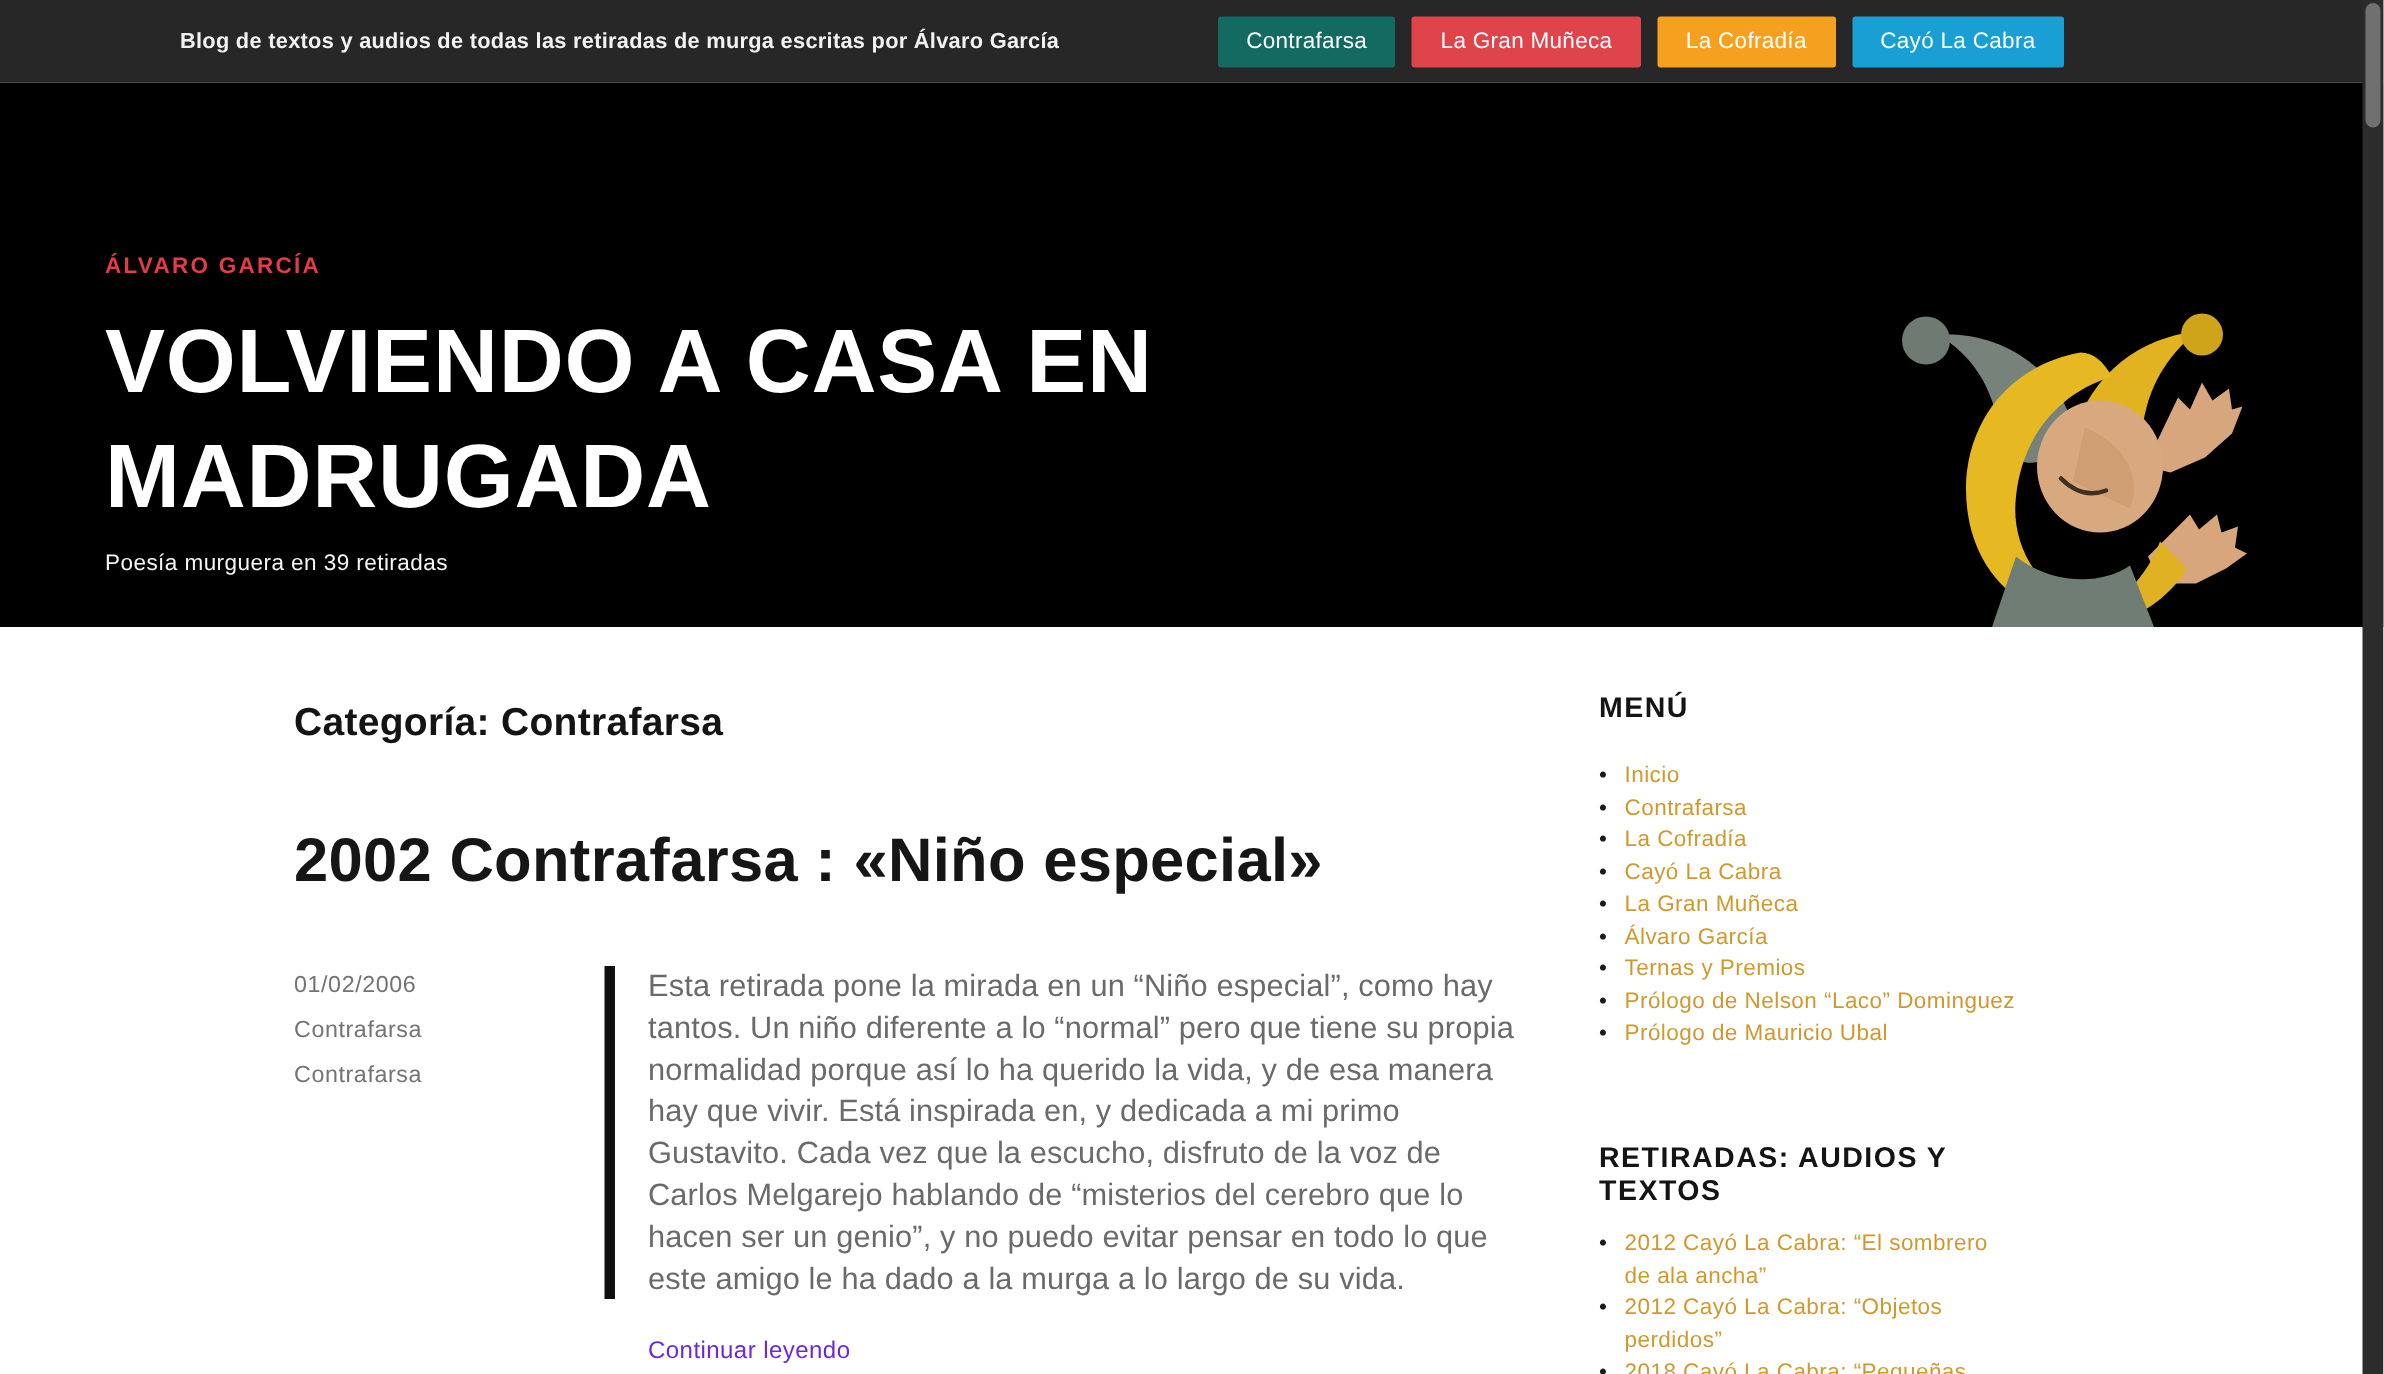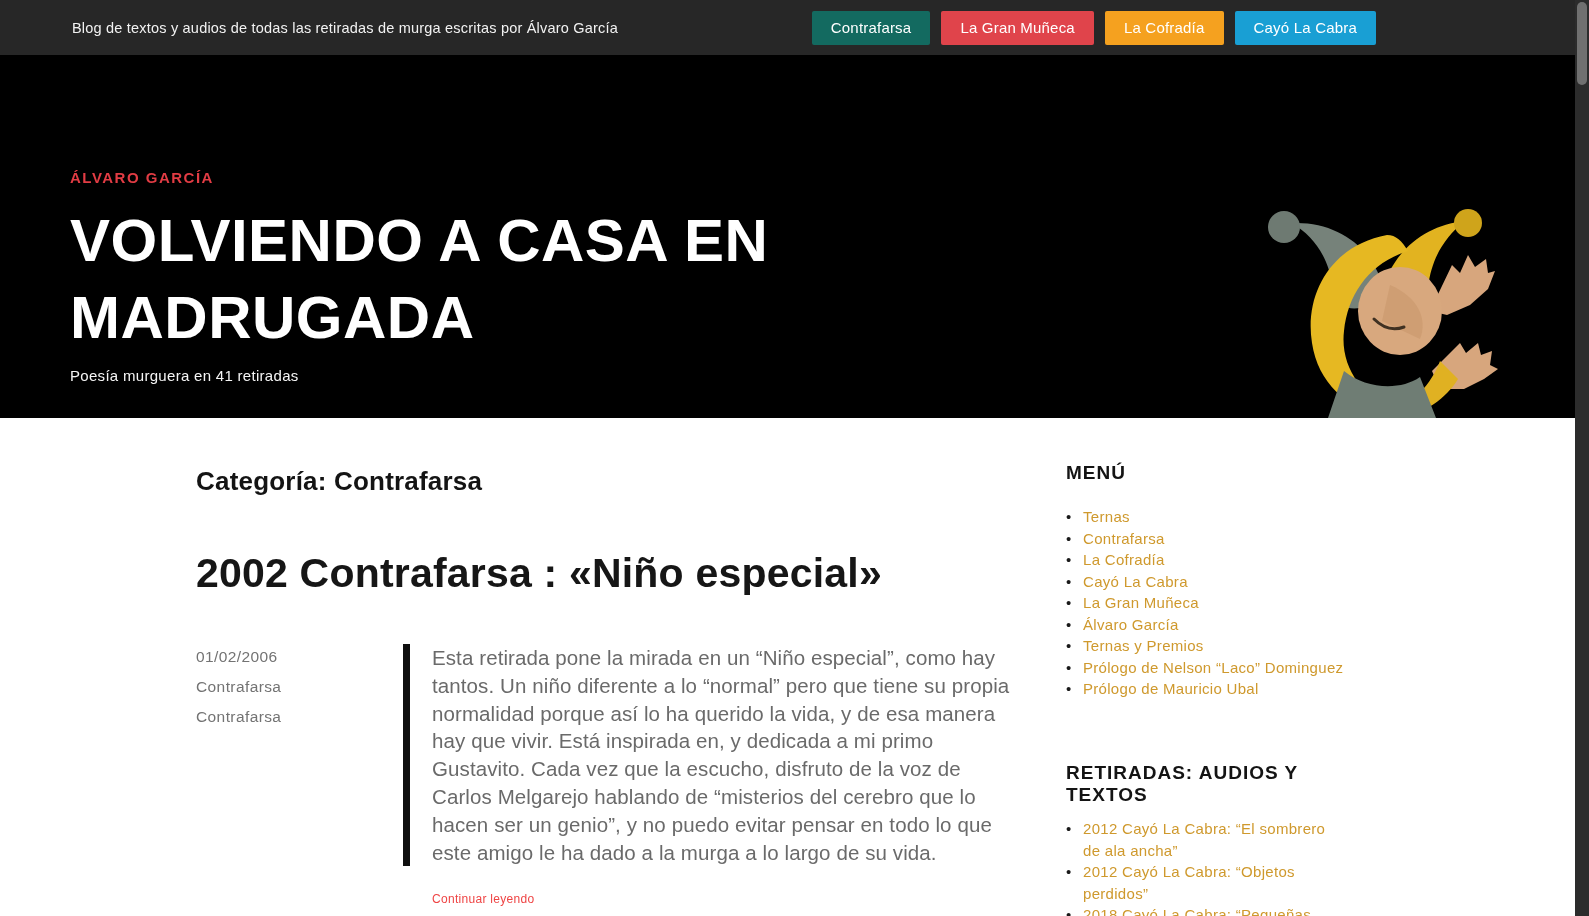--- a/index.html
+++ b/index.html
@@ -10,22 +10,22 @@
     position: relative;
   }
 
   
   .topbar {
     position: absolute; top: 0; left: 0; width: 1589px; height: 55px;
     background: #272727;
     display: flex; align-items: center;
   }
   .topbar-tagline {
-    margin-left: 72px;
-    color: #f2f2f2; font-size: 14.5px; letter-spacing: 0.2px;
+    margin-left: 120px;
+    color: #f2f2f2; font-size: 14.5px; letter-spacing: 0.2px; font-weight: bold;
   }
   .topbar-buttons {
     position: absolute; right: 213px; top: 0; height: 55px;
     display: flex; align-items: center; gap: 11px;
   }
   .topbar-btn {
     height: 34px; padding: 0 19px;
     display: flex; align-items: center; justify-content: center;
     color: #ffffff; font-size: 15px; letter-spacing: 0.2px;
     border: none; border-radius: 2px; cursor: pointer;
@@ -69,21 +69,21 @@
     margin-bottom: 12px; text-decoration: none;
   }
   .excerpt-quote {
     position: absolute; left: 403px; top: 226px; width: 612px;
     border-left: 7px solid #0f0f0f; padding-left: 22px;
     color: #6a6a6a; font-size: 20.5px; line-height: 27.8px;
     letter-spacing: 0.1px;
   }
   .continue-link {
     position: absolute; left: 432px; top: 474px;
-    color: #ef4444; font-size: 12px; letter-spacing: 0.3px; text-decoration: none;
+    color: #6d28d9; font-size: 16px; letter-spacing: 0.3px; text-decoration: none;
   }
 
   
   .sidebar { position: absolute; left: 1066px; top: 418px; width: 300px; }
   .sidebar-heading {
     font-size: 19px; font-weight: bold; color: #141414; letter-spacing: 1px;
   }
   .sidebar-heading.menu { position: absolute; left: 0; top: 44px; }
   .sidebar-heading.retiradas { position: absolute; left: 0; top: 344px; }
   .sidebar-list { position: absolute; left: 0; list-style: none; }
@@ -118,21 +118,21 @@
       <button class="topbar-btn" style="background-color: rgb(19, 106, 96);">Contrafarsa</button>
       <button class="topbar-btn" style="background-color: rgb(224, 68, 75);">La Gran Muñeca</button>
       <button class="topbar-btn" style="background-color: rgb(245, 161, 31);">La Cofradía</button>
       <button class="topbar-btn" style="background-color: rgb(25, 159, 212);">Cayó La Cabra</button>
     </div>
 </div>
 
 <div class="site-header">
   <div class="site-author">ÁLVARO GARCÍA</div>
   <h1 class="site-title">VOLVIENDO A CASA EN MADRUGADA</h1>
-  <div class="site-tagline">Poesía murguera en 41 retiradas</div>
+  <div class="site-tagline">Poesía murguera en 39 retiradas</div>
 
   <svg class="jester" viewBox="0 0 285 225" aria-hidden="true">
 
     <path d="M152,100 C145,58 108,28 60,30 C82,44 96,62 102,98 C108,120 130,122 152,100 Z" fill="#76827a"></path>
     <circle cx="52" cy="34" r="16" fill="#6e7a72"></circle>
 
     <path d="M150,98 C162,55 196,32 232,28 C212,46 200,64 196,94 C186,116 160,116 150,98 Z" fill="#e2b320"></path>
     <circle cx="236" cy="30" r="14" fill="#cfa41b"></circle>
 
     <path d="M198,118 L220,72 L228,80 L236,62 L243,74 L254,66 L256,80 L263,78 L256,96 L238,112 L215,122 Z" fill="#d7a67d"></path>
@@ -164,21 +164,21 @@
   </div>
 
   <blockquote class="excerpt-quote">Esta retirada pone la mirada en un “Niño especial”, como hay tantos. Un niño diferente a lo “normal” pero que tiene su propia normalidad porque así lo ha querido la vida, y de esa manera hay que vivir. Está inspirada en, y dedicada a mi primo Gustavito. Cada vez que la escucho, disfruto de la voz de Carlos Melgarejo hablando de “misterios del cerebro que lo hacen ser un genio”, y no puedo evitar pensar en todo lo que este amigo le ha dado a la murga a lo largo de su vida.</blockquote>
 
   <a class="continue-link" href="#">Continuar leyendo</a>
 </div>
 
 <div class="sidebar">
   <h3 class="sidebar-heading menu">MENÚ</h3>
   <ul class="sidebar-list menu-list">
-      <li>Ternas</li>
+      <li>Inicio</li>
       <li>Contrafarsa</li>
       <li>La Cofradía</li>
       <li>Cayó La Cabra</li>
       <li>La Gran Muñeca</li>
       <li>Álvaro García</li>
       <li>Ternas y Premios</li>
       <li>Prólogo de Nelson “Laco” Dominguez</li>
       <li>Prólogo de Mauricio Ubal</li>
     </ul>
 

